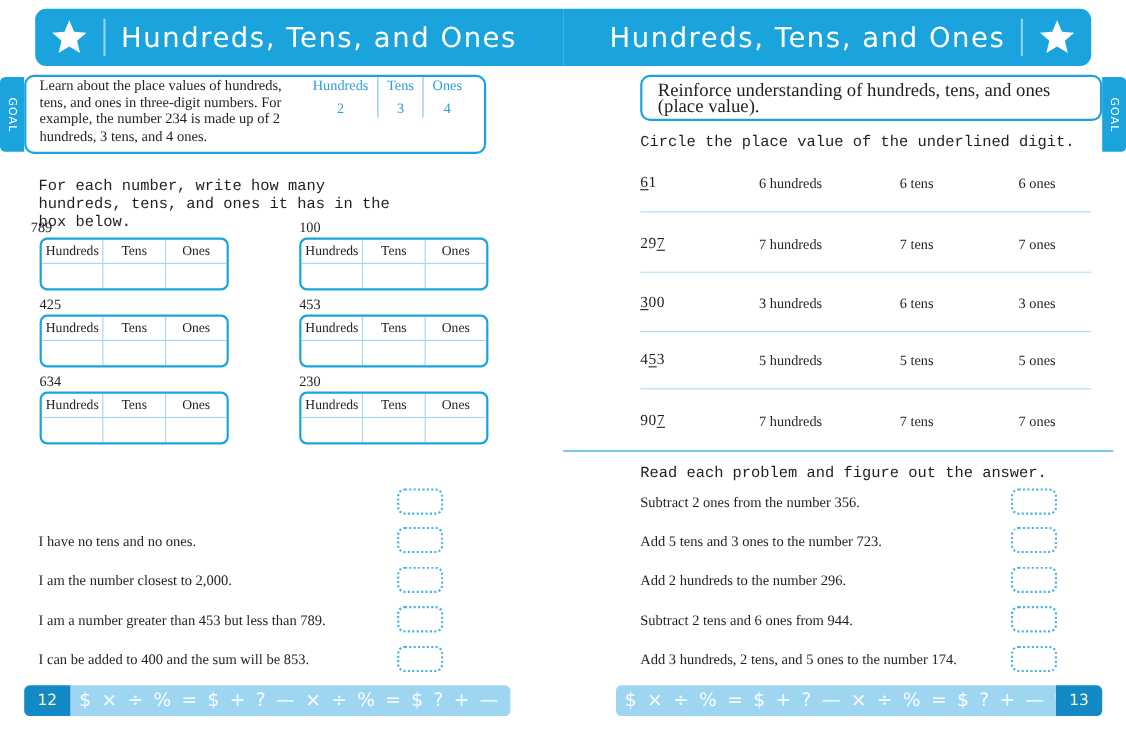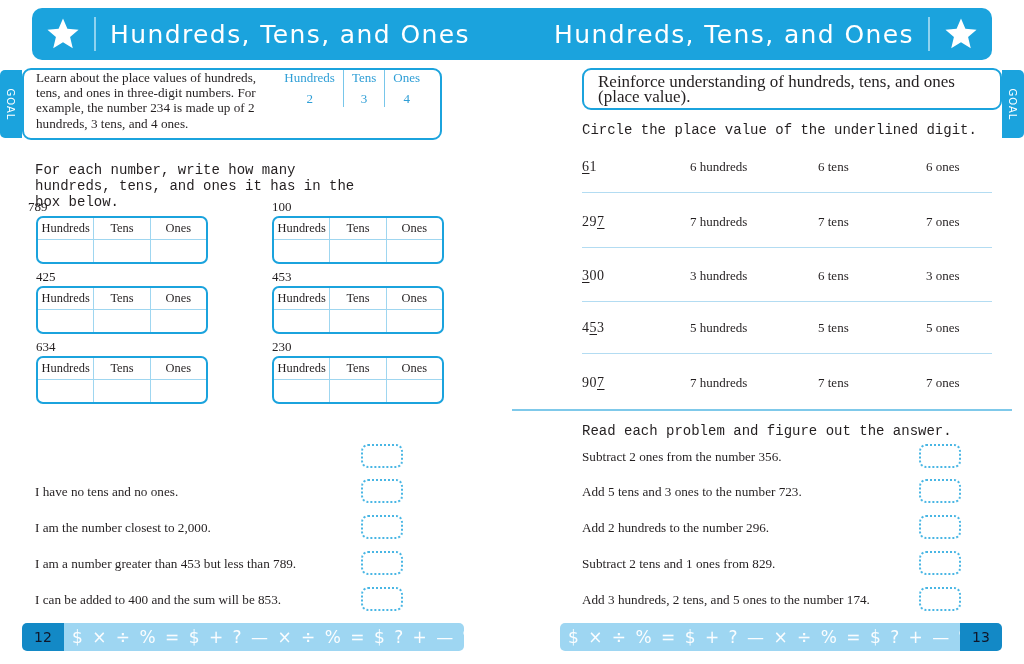--- a/index.html
+++ b/index.html
@@ -250,21 +250,21 @@
     white-space: nowrap;
     padding: 0 8px;
     opacity: 0.95;
   }
   .page-num {
     position: absolute;
     bottom: 13px;
     width: 42px;
     height: 28px;
     background: #1389c6;
-    color: #0f172a;
+    color: #fef9c3;
     font-family: "DejaVu Sans", sans-serif;
     font-size: 14px;
     display: flex;
     align-items: center;
     justify-content: center;
   }
   .page-num-left  { left: 22px;  border-radius: 5px 0 0 5px; }
   .page-num-right { right: 22px; border-radius: 0 5px 5px 0; }
 </style>
 </head>
@@ -478,21 +478,21 @@
 
 <div class="q-row" style="left:582px; top:449px;">Subtract 2 ones from the number 356.</div>
 <div class="answer-box" style="left:919px; top:444px;"></div>
 
 <div class="q-row" style="left:582px; top:484px;">Add 5 tens and 3 ones to the number 723.</div>
 <div class="answer-box" style="left:919px; top:479px;"></div>
 
 <div class="q-row" style="left:582px; top:520px;">Add 2 hundreds to the number 296.</div>
 <div class="answer-box" style="left:919px; top:515px;"></div>
 
-<div class="q-row" style="left:582px; top:556px;">Subtract 2 tens and 1 ones from 829.</div>
+<div class="q-row" style="left:582px; top:556px;">Subtract 2 tens and 6 ones from 944.</div>
 <div class="answer-box" style="left:919px; top:551px;"></div>
 
 <div class="q-row" style="left:582px; top:592px;">Add 3 hundreds, 2 tens, and 5 ones to the number 174.</div>
 <div class="answer-box" style="left:919px; top:587px;"></div>
 
 <div class="footer-band footer-right-band">
   <div class="footer-pattern">$ × ÷ % = $ + ? — × ÷ % = $ ? + — % × ÷ % = $ ÷ ? — × ÷ %</div>
 </div>
 <div class="page-num page-num-right">13</div>
 

